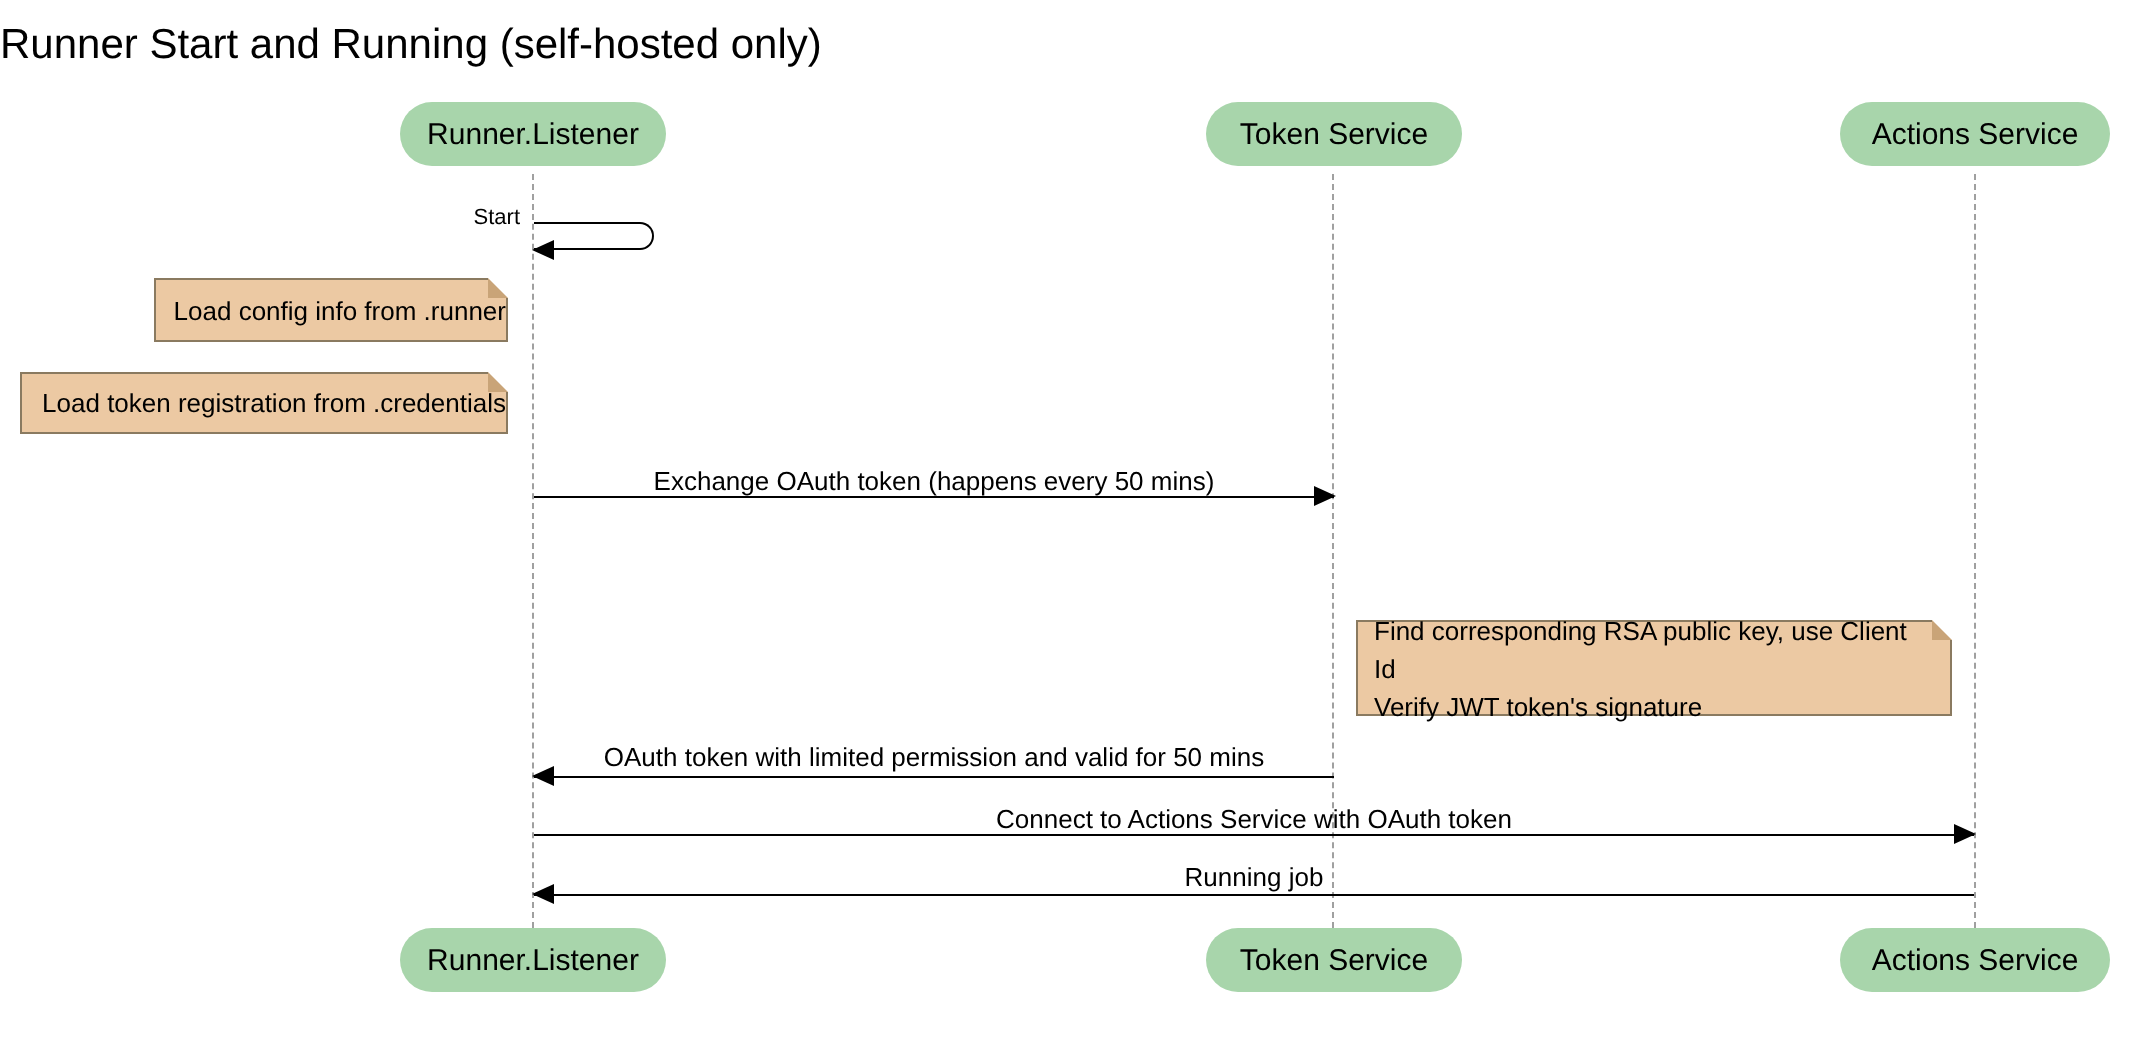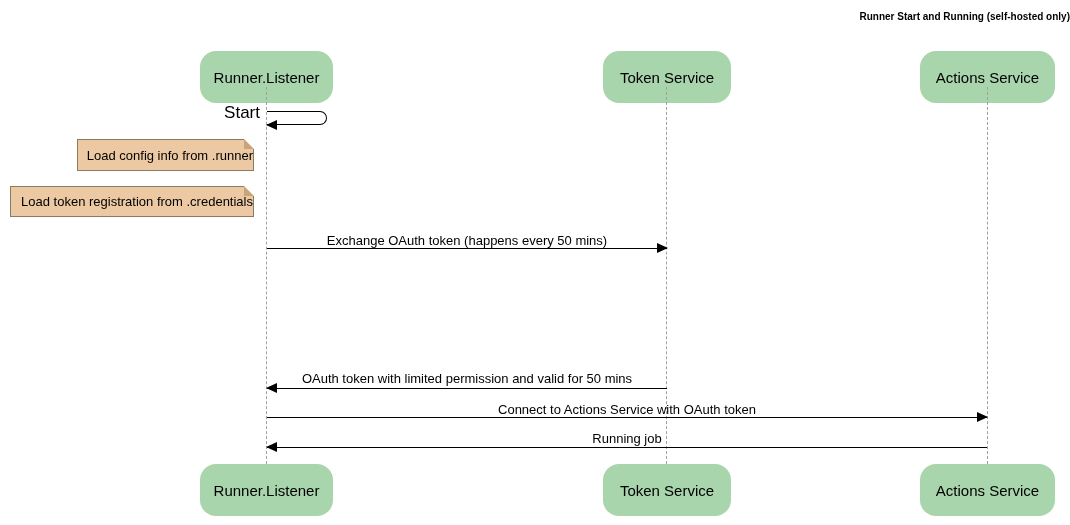--- a/index.html
+++ b/index.html
@@ -16,24 +16,24 @@
   html,body { background:#fff; }
   body { font-family:"Liberation Sans", sans-serif; color:var(--text-color); }
   .canvas {
     position:relative;
     width:1070px; height:525px;
     background:var(--bg);
     overflow:hidden;
   }
   .diagram-title {
     position:absolute; top:11px; left:0; width:100%;
-    text-align:right; font-size:10px; font-weight:bold;
+    text-align:left; font-size:21px; font-weight:normal;
   }
   .actor {
-    position:absolute; height:52px;
+    position:absolute; height:32px;
     background:var(--actor-fill);
     border-radius:16px;
     display:flex; align-items:center; justify-content:center;
     font-size:15px;
   }
   .lifeline {
     position:absolute; top:87px; height:377px; width:0;
     border-left:1px dashed var(--lifeline-color);
   }
   .msg-label {
@@ -79,21 +79,21 @@
   }
   .note::after { 
     content:""; position:absolute; top:-1px; right:-1px;
     width:0; height:0; border-style:solid;
     border-width:0 10px 10px 0;
     border-color:#ffffff #ffffff var(--note-fold) var(--note-fold);
   }
   .note.align-left { text-align:left; padding-left:8px; padding-right:8px; }
   .start-label {
     position:absolute; left:160px; top:103px; width:100px;
-    font-size:17px; text-align:right;
+    font-size:11px; text-align:right;
   }
 </style>
 </head>
 <body>
 
 <div class="canvas">
 
   <div class="diagram-title">Runner Start and Running (self-hosted only)</div>
 
   <div class="actor" style="left:200px; top:51px; width:133px;">
@@ -119,20 +119,24 @@
   </div>
 
   <div class="note" style="left:10px; top:186px; width:244px; height:31px;">
     <span>Load token registration from .credentials</span>
   </div>
 
   <div class="msg-label" style="left:267px; top:234px; width:400px;">Exchange OAuth token (happens every 50 mins)</div>
   <div class="line to-right" style="left:267px; top:248px; width:400px;"></div>
 
 
+  <div class="note align-left" style="left:678px; top:310px; width:298px; height:48px;">
+    <span>Find corresponding RSA public key, use Client Id</span>
+    <span>Verify JWT token's signature</span>
+  </div>
 
   <div class="msg-label" style="left:267px; top:372px; width:400px;">OAuth token with limited permission and valid for 50 mins</div>
   <div class="line to-left" style="left:267px; top:388px; width:400px;"></div>
 
   <div class="msg-label" style="left:267px; top:403px; width:720px;">Connect to Actions Service with OAuth token</div>
   <div class="line to-right" style="left:267px; top:417px; width:720px;"></div>
 
   <div class="msg-label" style="left:267px; top:432px; width:720px;">Running job</div>
   <div class="line to-left" style="left:267px; top:447px; width:720px;"></div>
 

